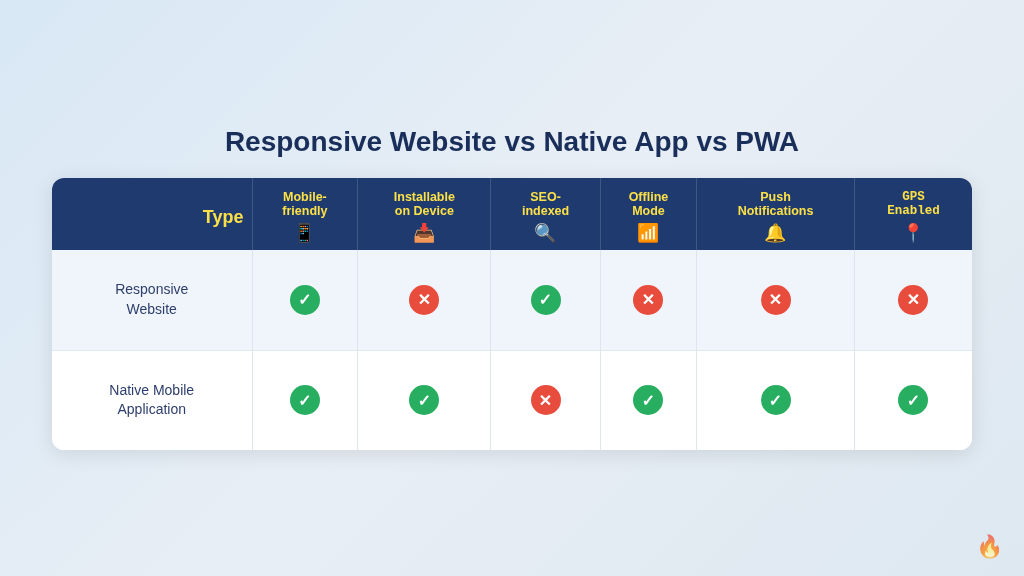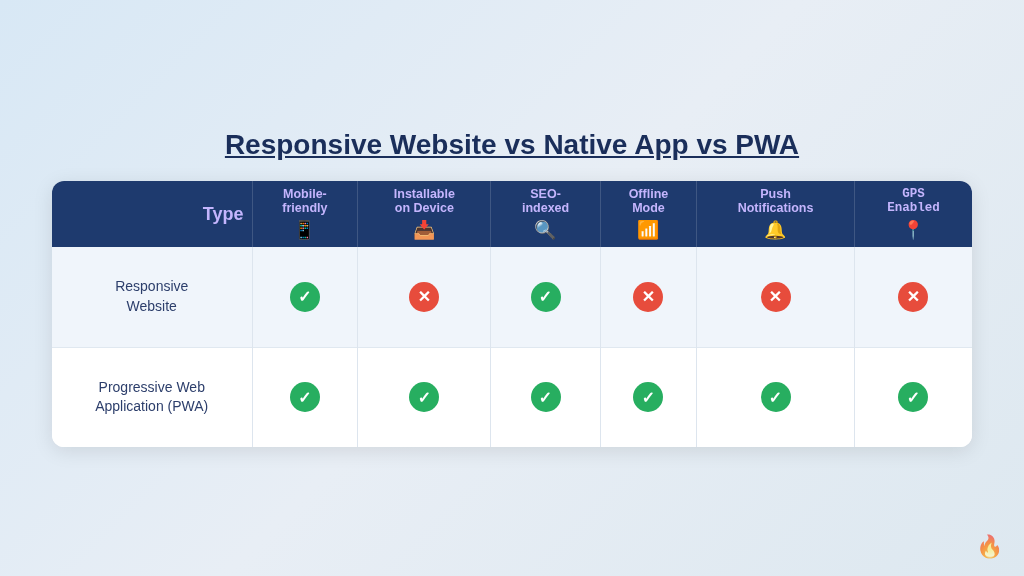--- a/index.html
+++ b/index.html
@@ -15,46 +15,45 @@
       font-family: 'Segoe UI', Arial, sans-serif;
       overflow: hidden;
     }
 
     .page-title {
       font-size: 28px;
       font-weight: 700;
       color: #1a2e5a;
       margin-bottom: 20px;
       text-align: center;
-      text-decoration: underline;
     }
 
     .table-container {
       background: #ffffff;
       border-radius: 12px;
       overflow: hidden;
       box-shadow: 0 4px 20px rgba(0,0,0,0.1);
       width: 920px;
     }
 
     table {
       width: 100%;
       border-collapse: collapse;
     }
 
     thead tr {
       background: #1e3a6e;
     }
 
     thead th {
-      color: #c4b5fd;
+      color: #fde047;
       font-size: 12.5px;
       font-weight: 600;
       text-align: center;
-      padding: 6px 8px 6px;
+      padding: 12px 8px 6px;
       border-right: 1px solid rgba(255,255,255,0.15);
       vertical-align: top;
     }
 
     thead th:last-child {
       border-right: none;
       font-family: Liberation Mono, monospace;
     }
 
     thead th.type-header {
@@ -182,24 +181,24 @@
     <tr>
           <td class="row-label">Responsive<br>Website</td>
           <td><span class="check-icon">✓</span></td>
           <td><span class="cross-icon">✕</span></td>
           <td><span class="check-icon">✓</span></td>
           <td><span class="cross-icon">✕</span></td>
           <td><span class="cross-icon">✕</span></td>
           <td><span class="cross-icon">✕</span></td>
         </tr>
         <tr>
-          <td class="row-label">Progressive Web<br>Application (PWA)</td>
-          <td><span class="check-icon">✓</span></td>
-          <td><span class="check-icon">✓</span></td>
-          <td><span class="check-icon">✓</span></td>
+          <td class="row-label">Native Mobile<br>Application</td>
+          <td><span class="check-icon">✓</span></td>
+          <td><span class="check-icon">✓</span></td>
+          <td><span class="cross-icon">✕</span></td>
           <td><span class="check-icon">✓</span></td>
           <td><span class="check-icon">✓</span></td>
           <td><span class="check-icon">✓</span></td>
         </tr>
       </tbody>
   </table>
 </div>
 
 <div class="watermark">🔥</div>
 

